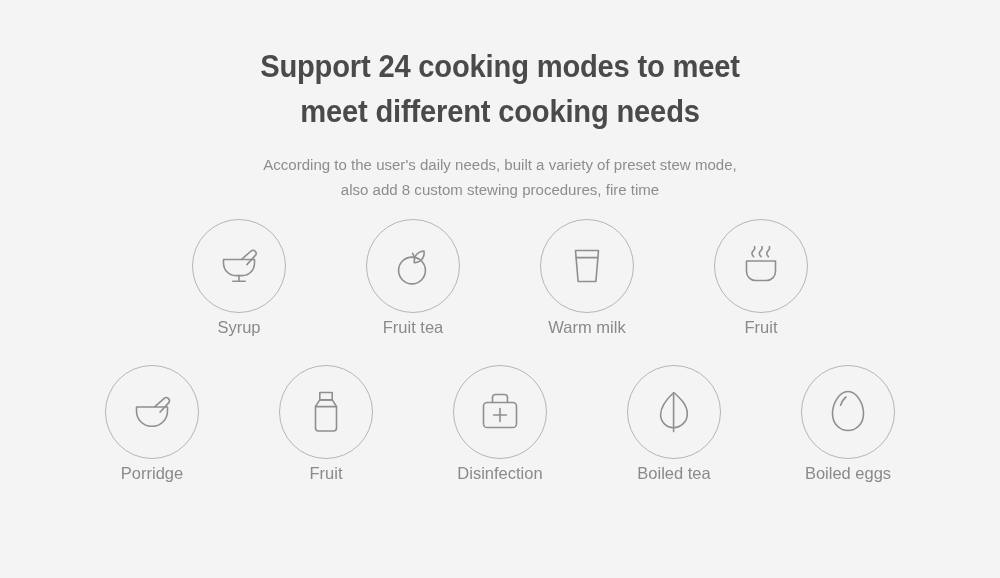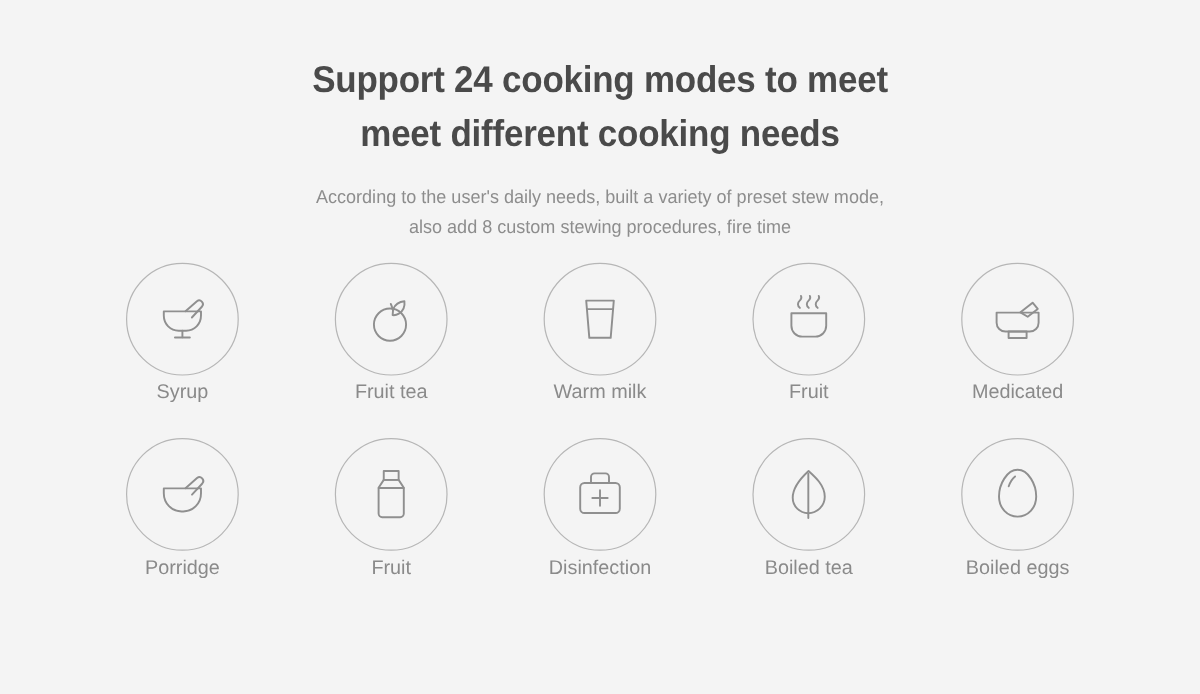--- a/index.html
+++ b/index.html
@@ -173,32 +173,20 @@
               <path d="M14.5 24 h29 v10.5 c0 5 -4 9 -9 9 h-11 c-5 0 -9 -4 -9 -9 z"></path>
               <path d="M21.6 19.6 c-2.2 -2.1 -2.2 -4.2 0 -6.3 c1.2 -1.2 1.5 -2.5 0.9 -3.7"></path>
               <path d="M29 19.6 c-2.2 -2.1 -2.2 -4.2 0 -6.3 c1.2 -1.2 1.5 -2.5 0.9 -3.7"></path>
               <path d="M36.4 19.6 c-2.2 -2.1 -2.2 -4.2 0 -6.3 c1.2 -1.2 1.5 -2.5 0.9 -3.7"></path>
             </g>
           </svg>
         </div>
         <div class="label">Fruit</div>
       </div>
 
-      <div class="cell">
-        <div class="circle">
-          <svg width="58" height="58" viewBox="0 0 58 58">
-            <g class="glyph">
-              <path d="M11.5 23.5 h35 v8.4 c0 4.1 -3.3 7.4 -7.4 7.4 h-20.2 c-4.1 0 -7.4 -3.3 -7.4 -7.4 z"></path>
-              <path d="M21.5 39.3 h15 v5.4 h-15 z"></path>
-              <path d="M31.4 23.3 l10.1 -8.1 l4.3 5.2 l-8.4 6.6 z"></path>
-            </g>
-          </svg>
-        </div>
-        <div class="label">Medicated</div>
-      </div>
 
     </div>
 
     <div class="row">
 
       <div class="cell">
         <div class="circle">
           <svg width="58" height="58" viewBox="0 0 58 58">
             <g class="glyph">
               <path d="M13.5 24 h31 v4 c0 8.4 -6.6 15.2 -14.8 15.2 h-1.4 c-8.2 0 -14.8 -6.8 -14.8 -15.2 z"></path>

